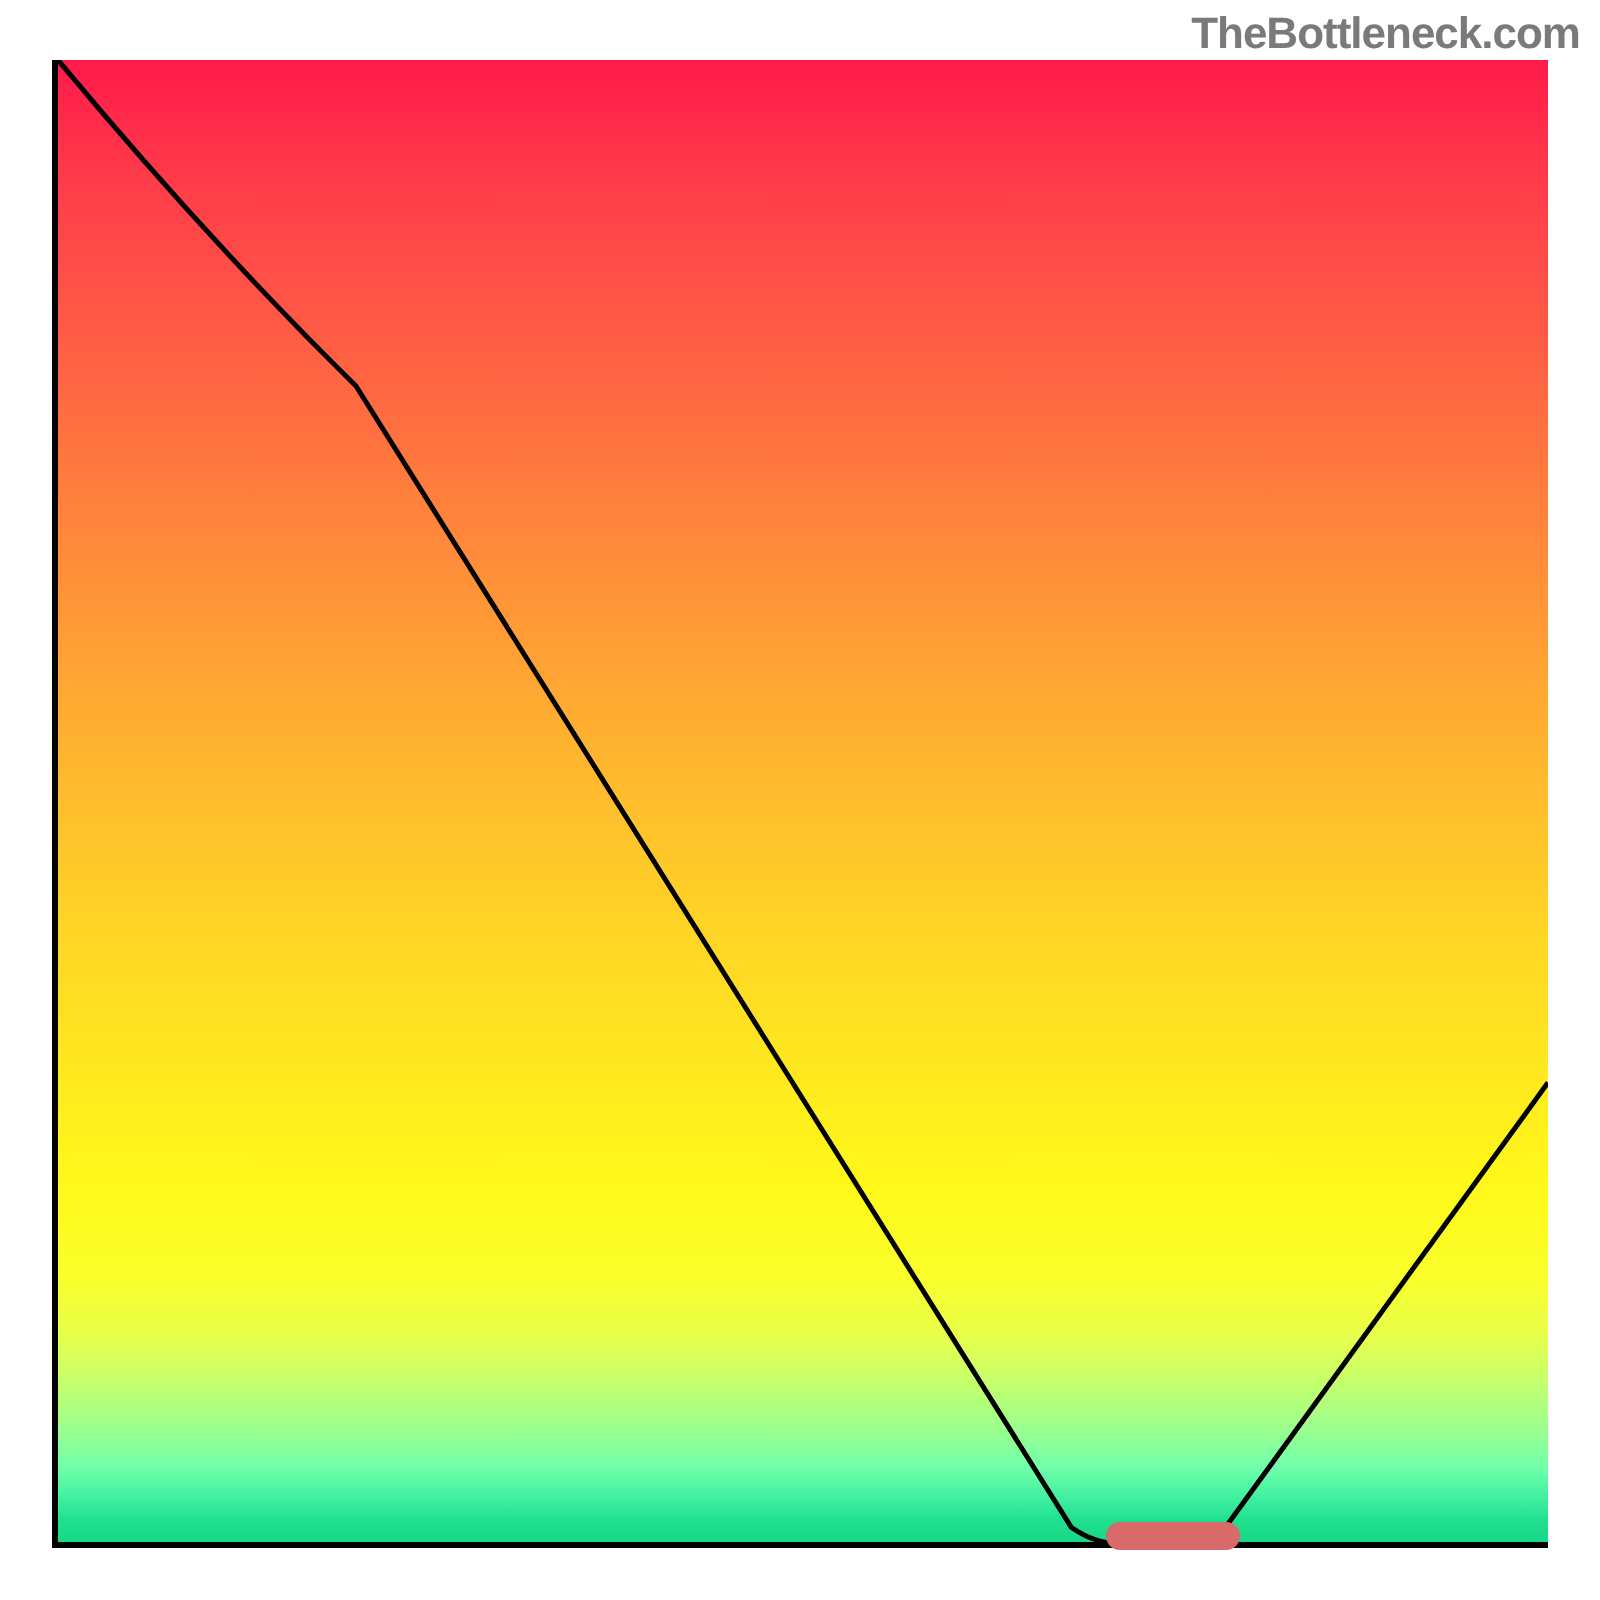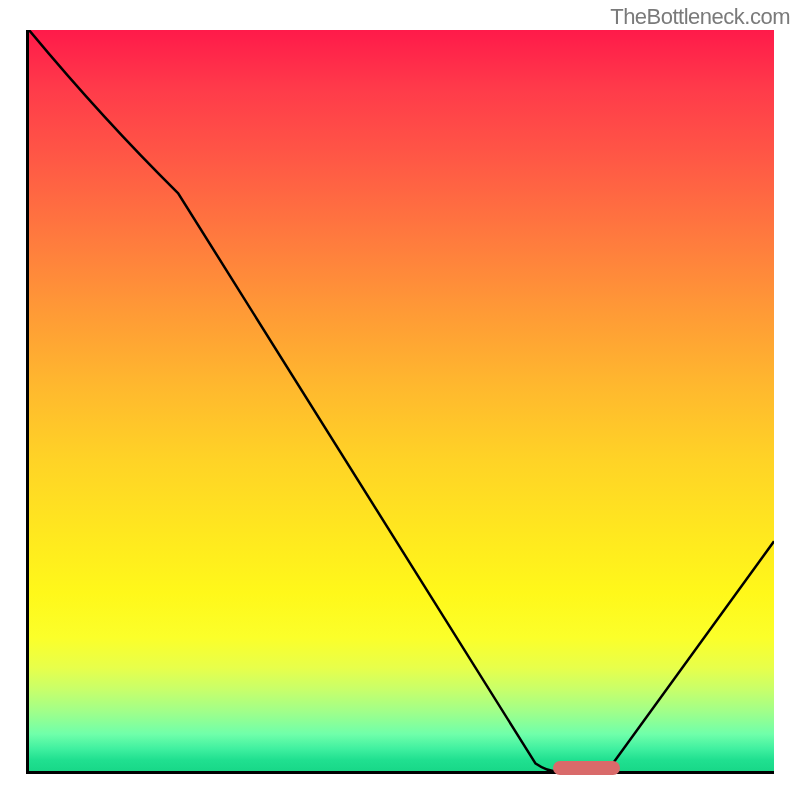--- a/index.html
+++ b/index.html
@@ -9,21 +9,21 @@
     background: #ffffff;
     font-family: Arial, sans-serif;
     position: relative;
     overflow: hidden;
   }
   .attribution {
     position: absolute;
     top: 4px;
     right: 10px;
     font-size: 22px;
-    font-weight: normal;
+    font-weight: bold;
     color: #7a7a7a;
     letter-spacing: -0.5px;
   }
   .plot-area {
     position: absolute;
     left: 26px;
     top: 30px;
     width: 748px;
     height: 744px;
     border-left: 3px solid #000;

